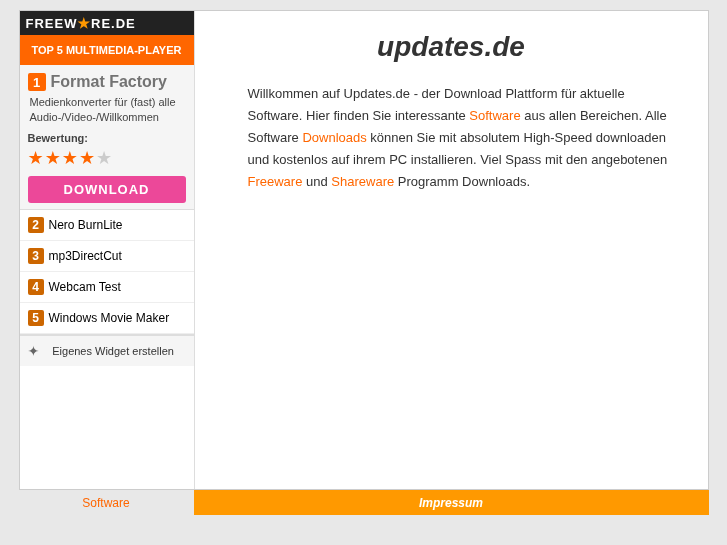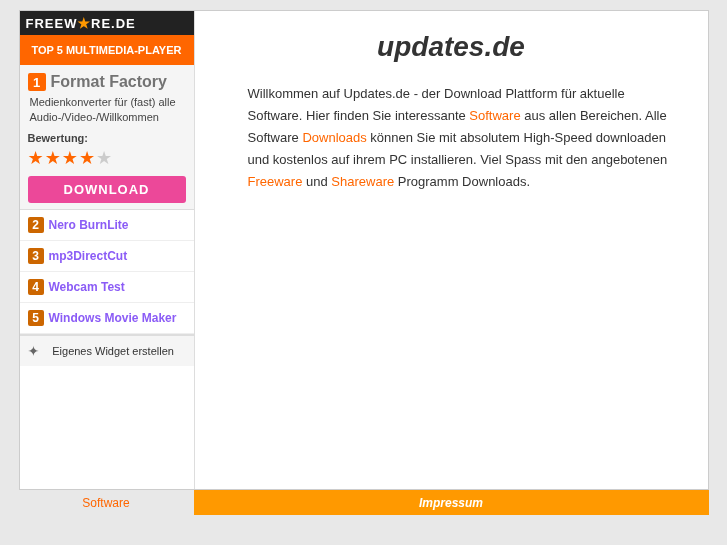--- a/index.html
+++ b/index.html
@@ -169,22 +169,22 @@
       width: 16px;
       height: 16px;
       display: flex;
       align-items: center;
       justify-content: center;
       border-radius: 2px;
       flex-shrink: 0;
     }
 
     .other-title {
-      color: #8b5cf6;
-      font-weight: bold;
+      color: #000000;
+      font-weight: normal;
       font-size: 12px;
     }
 
     .create-widget {
       display: flex;
       align-items: center;
       gap: 5px;
       padding: 7px 8px;
       cursor: pointer;
       background-color: #f5f5f5;

